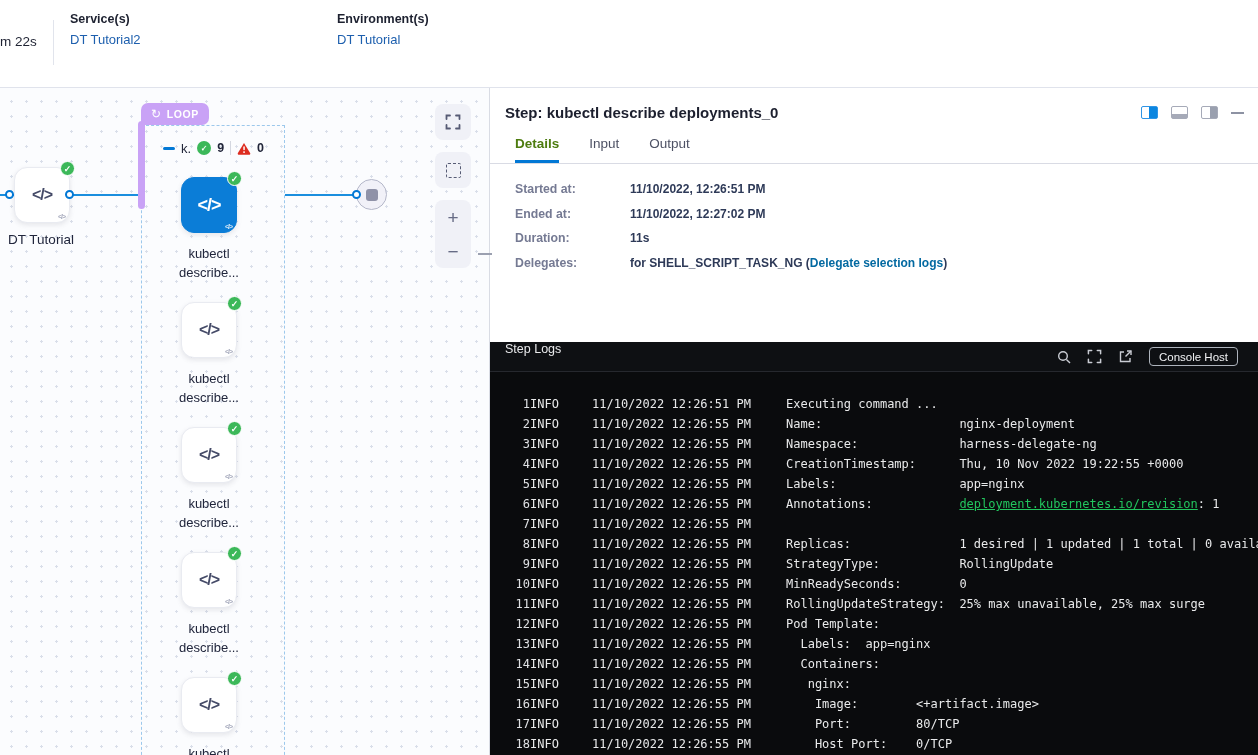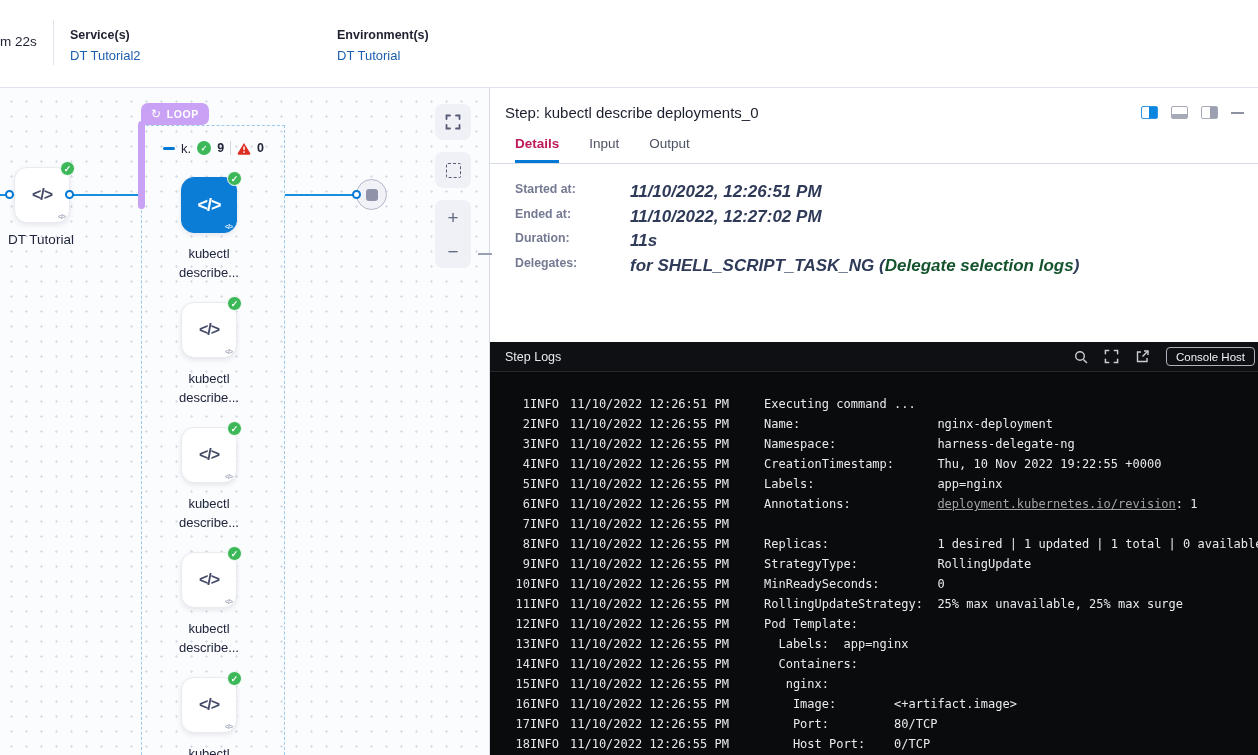--- a/index.html
+++ b/index.html
@@ -4,21 +4,21 @@
 <style>
   * { margin:0; padding:0; box-sizing:border-box; }
   html,body { width:1258px; height:755px; overflow:hidden; background:#fff;
               font-family:"Liberation Sans", sans-serif; }
   .app { width:1258px; height:755px; position:relative; overflow:hidden; }
 
   
   .topbar { height:88px; background:#fff; border-bottom:1px solid #e0e3ec; position:relative; }
   .elapsed { position:absolute; left:0; top:34px; font-size:13.5px; color:#1f2333; }
   .vdiv { position:absolute; left:53px; top:20px; width:1px; height:45px; background:#e1e4ec; }
-  .meta-block { position:absolute; top:28px; }
+  .meta-block { position:absolute; top:12px; }
   .meta-label { font-size:12.5px; font-weight:700; color:#1d2130; }
   .meta-link { display:inline-block; margin-top:6px; font-size:13px; color:#1d5fae; text-decoration:none; cursor:pointer; }
 
   
   .main { display:flex; height:667px; position:relative; }
 
   
   .canvas { width:490px; height:667px; position:relative; overflow:hidden;
             background-color:#fbfcfe;
             background-image:radial-gradient(#d9dee9 1px, transparent 1.2px);
@@ -79,56 +79,56 @@
                 background:#f0f1f7; display:flex; flex-direction:column; align-items:center;
                 justify-content:space-around; z-index:6; }
   .zoom-group span { font-size:19px; color:#666b85; cursor:pointer; line-height:1; }
   .marquee { width:15px; height:15px; border:1.6px dashed #565b74; border-radius:2px; }
   .resize-dash { position:absolute; left:478px; top:165px; width:14px; height:2px; background:#9ba0b0; z-index:8; }
 
   
   .panel { flex:1; background:#fff; display:flex; flex-direction:column; overflow:hidden; }
   .panel-top { height:254px; position:relative; }
   .panel-head { padding:16px 14px 0 15px; display:flex; align-items:flex-start; }
-  .panel-title { font-size:15px; font-weight:400; color:#1c1f2e; }
+  .panel-title { font-size:15px; font-weight:700; color:#1c1f2e; }
   .layout-icons { margin-left:auto; display:flex; align-items:center; gap:13px; padding-top:2px; }
   .lay-ic { width:17px; height:13px; border:1.5px solid #a6aab8; border-radius:2px; position:relative;
             background:#fff; cursor:pointer; }
   .lay-ic.active { border-color:#2f95e6; }
   .lay-ic.split .fill { position:absolute; right:0; top:0; bottom:0; width:8px; background:#0b86e0; }
   .lay-ic.bottom .fill { position:absolute; left:0; right:0; bottom:0; height:4px; background:#a6aab8; }
   .lay-ic.right .fill { position:absolute; right:0; top:0; bottom:0; width:7px; background:#9aa0af; }
   .min-dash { width:13px; height:2px; background:#8d92a3; cursor:pointer; }
 
   .tabs { display:flex; gap:30px; padding-left:25px; margin-top:15px; border-bottom:1px solid #d9dbe4; }
   .tab { font-size:13.5px; color:#4d5164; padding-bottom:9px; cursor:pointer; border-bottom:3px solid transparent; }
-  .tab.active { color:#be185d; font-weight:700; border-bottom-color:#0278d5; }
+  .tab.active { color:#4d7c0f; font-weight:700; border-bottom-color:#0278d5; }
 
   .details { padding:18px 0 0 25px; }
   .drow { display:flex; align-items:flex-start; height:24.5px; }
   .dlabel { width:115px; font-size:12.3px; font-weight:700; color:#757a93; }
-  .dvalue { font-size:17px; font-weight:700; color:#2e3a58;font-style:italic; }
-  .dlink { color:#14532d; text-decoration:none; cursor:pointer; }
+  .dvalue { font-size:12px; font-weight:700; color:#2e3a58; }
+  .dlink { color:#0369a1; text-decoration:none; cursor:pointer; }
 
   
   .logs { flex:1; display:flex; flex-direction:column; min-height:0; }
   .logs-bar { height:30px; background:#0e1013; border-bottom:1px solid #26282e; display:flex;
-              align-items:center; padding:0 3px 0 15px; color:#e9eaec; font-size:12.5px; overflow:hidden; }
+              padding:0 20px 0 15px; color:#e9eaec; font-size:12.5px; overflow:hidden; }
   .logs-icons { margin-left:auto; display:flex; align-items:center; gap:16px; color:#c9ccd3; }
   .logs-icons svg { display:block; cursor:pointer; }
   .console-btn { border:1px solid #aeb4bd; border-radius:4px; padding:2.5px 9px; font-size:11.5px;
                  color:#f1f2f4; white-space:nowrap; cursor:pointer; }
   .log-body { flex:1; background:#0a0b0d; overflow:hidden; padding:22px 0 0 15px;
               font-family:"DejaVu Sans Mono", monospace; font-size:12px; line-height:20px; color:#e9eaeb; }
   .lrow { display:flex; white-space:pre; }
   .ln { width:25px; text-align:right; color:#dfe1e4; flex:none; }
   .lvl { width:30px; flex:none; }
-  .ltime { margin-left:10px; width:160px; flex:none; }
+  .ltime { margin-left:32px; width:160px; flex:none; }
   .lmsg { margin-left:34px; flex:none; }
-  .llink { text-decoration:underline; color:#a3a3a3; cursor:pointer; }
+  .llink { text-decoration:underline; color:#22c55e; cursor:pointer; }
 </style>
 </head>
 <body>
 
 <div class="app">
 
   <header class="topbar">
     <div class="elapsed">m 22s</div>
     <div class="vdiv"></div>
     <div class="meta-block" style="left:70px">

